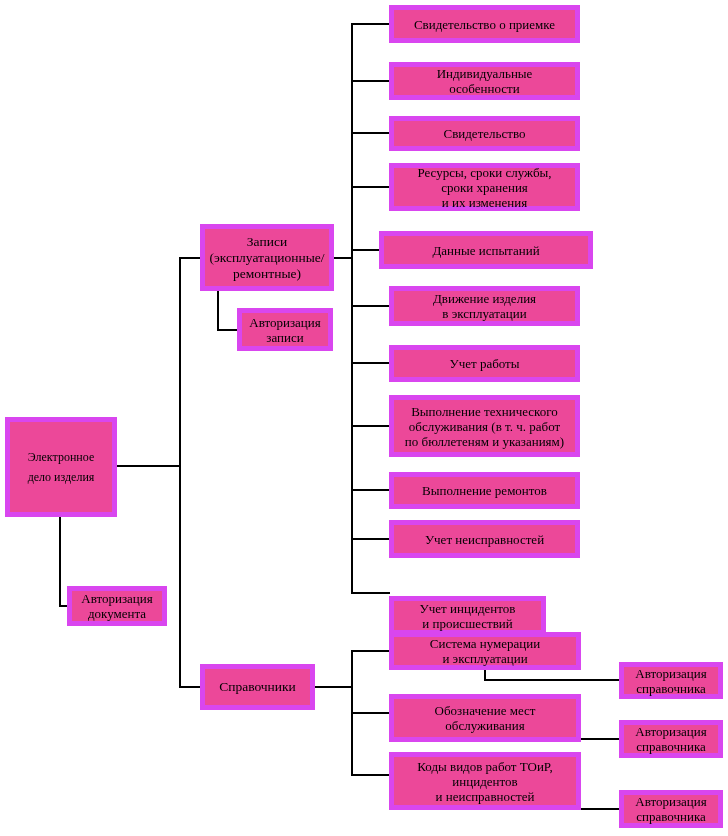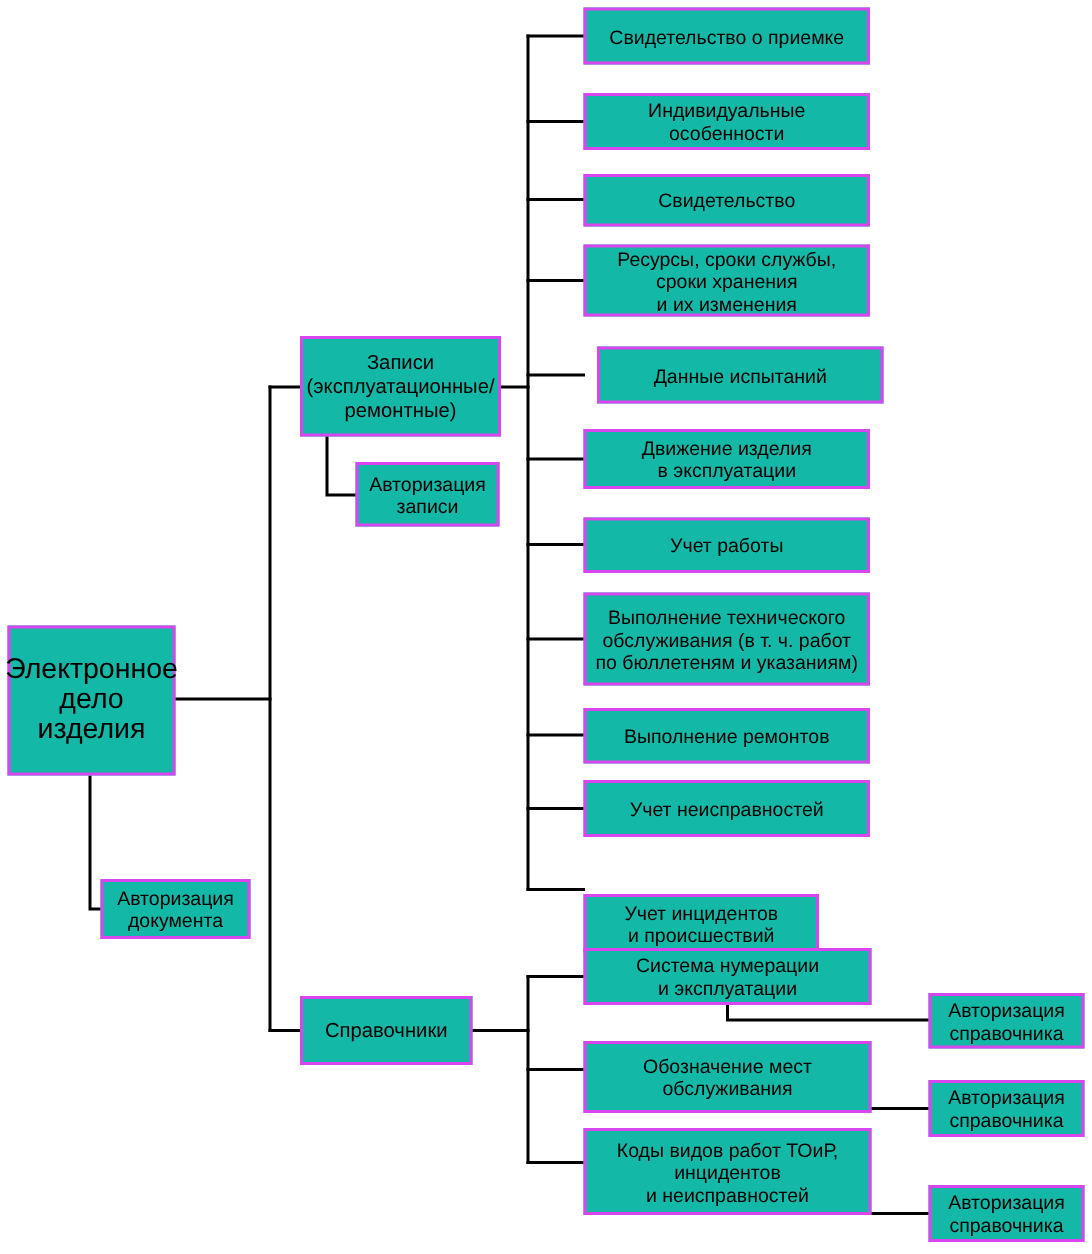--- a/index.html
+++ b/index.html
@@ -17,29 +17,30 @@
     left: 0; top: 0;
     width: 728px; height: 836px;
   }
   .node {
     position: absolute;
     box-sizing: border-box;
     display: flex;
     align-items: center;
     justify-content: center;
     text-align: center;
-    background: #14b8a6;
-    border: 2px solid #d946ef;
+    background: #ec4899;
+    border: 5px solid #d946ef;
     white-space: pre-line;
     font-size: 13px;
     line-height: 15px;
     padding: 1px 3px;
+    font-family: Liberation Serif, serif;
   }
   .node--root {
-    font-size: 19px;
+    font-size: 12px;
     line-height: 20px;
   }
   .node--mid {
     font-size: 13.5px;
     line-height: 16px;
   }
 </style>
 </head>
 <body>
 
@@ -90,21 +91,21 @@
 записи</div>
   <div class="node node--mid" style="left:200px; top:664px; width:115px; height:46px">Справочники</div>
 
   <div class="node" style="left:389px; top:5px; width:191px; height:38px">Свидетельство о приемке</div>
   <div class="node" style="left:389px; top:62px; width:191px; height:38px">Индивидуальные
 особенности</div>
   <div class="node" style="left:389px; top:116px; width:191px; height:35px">Свидетельство</div>
   <div class="node" style="left:389px; top:163px; width:191px; height:48px">Ресурсы, сроки службы,
 сроки хранения
 и их изменения</div>
-  <div class="node" style="left:398px; top:231px; width:191px; height:38px">Данные испытаний</div>
+  <div class="node" style="left:379px; top:231px; width:214px; height:38px">Данные испытаний</div>
   <div class="node" style="left:389px; top:345px; width:191px; height:37px">Учет работы</div>
   <div class="node" style="left:389px; top:286px; width:191px; height:40px">Движение изделия
 в эксплуатации</div>
   <div class="node" style="left:389px; top:395px; width:191px; height:62px">Выполнение технического
 обслуживания (в т. ч. работ
 по бюллетеням и указаниям)</div>
   <div class="node" style="left:389px; top:472px; width:191px; height:37px">Выполнение ремонтов</div>
   <div class="node" style="left:389px; top:520px; width:191px; height:38px">Учет неисправностей</div>
   <div class="node" style="left:389px; top:596px; width:157px; height:39px">Учет инцидентов
 и происшествий</div>

